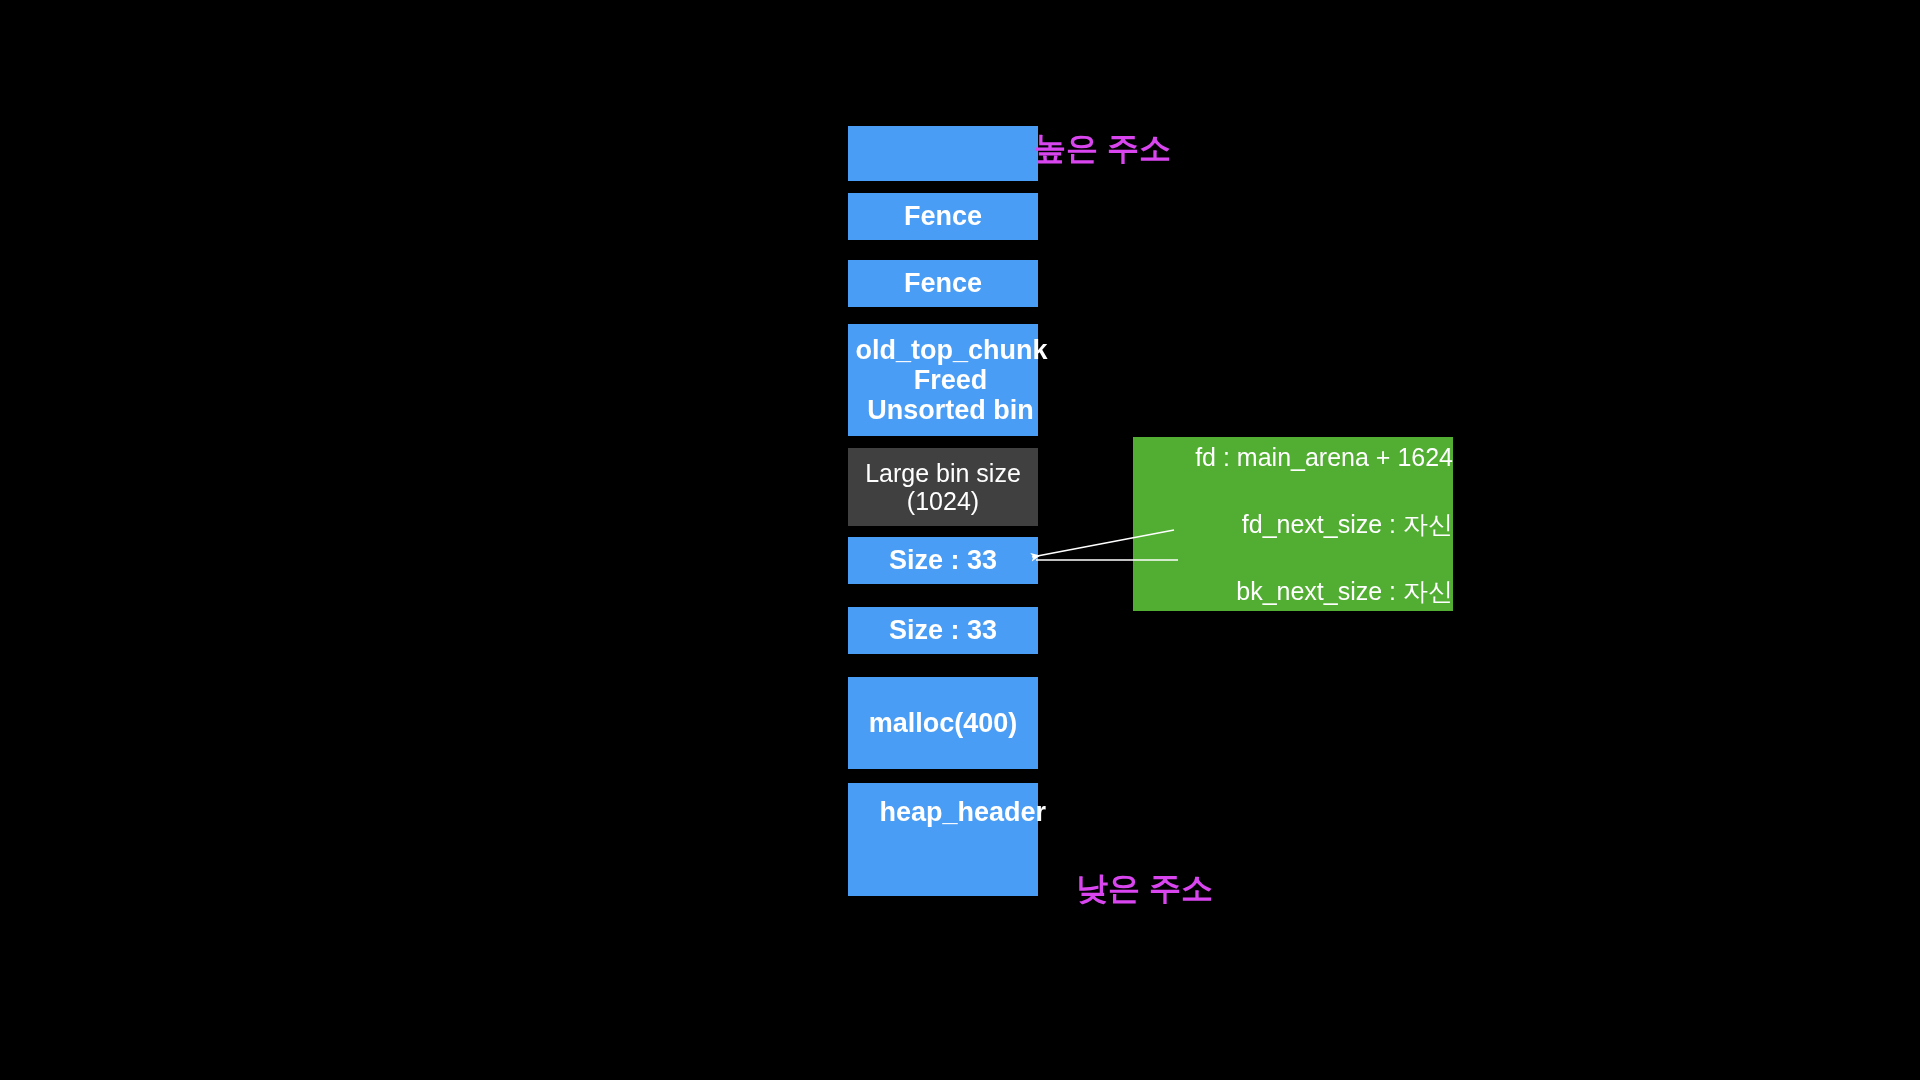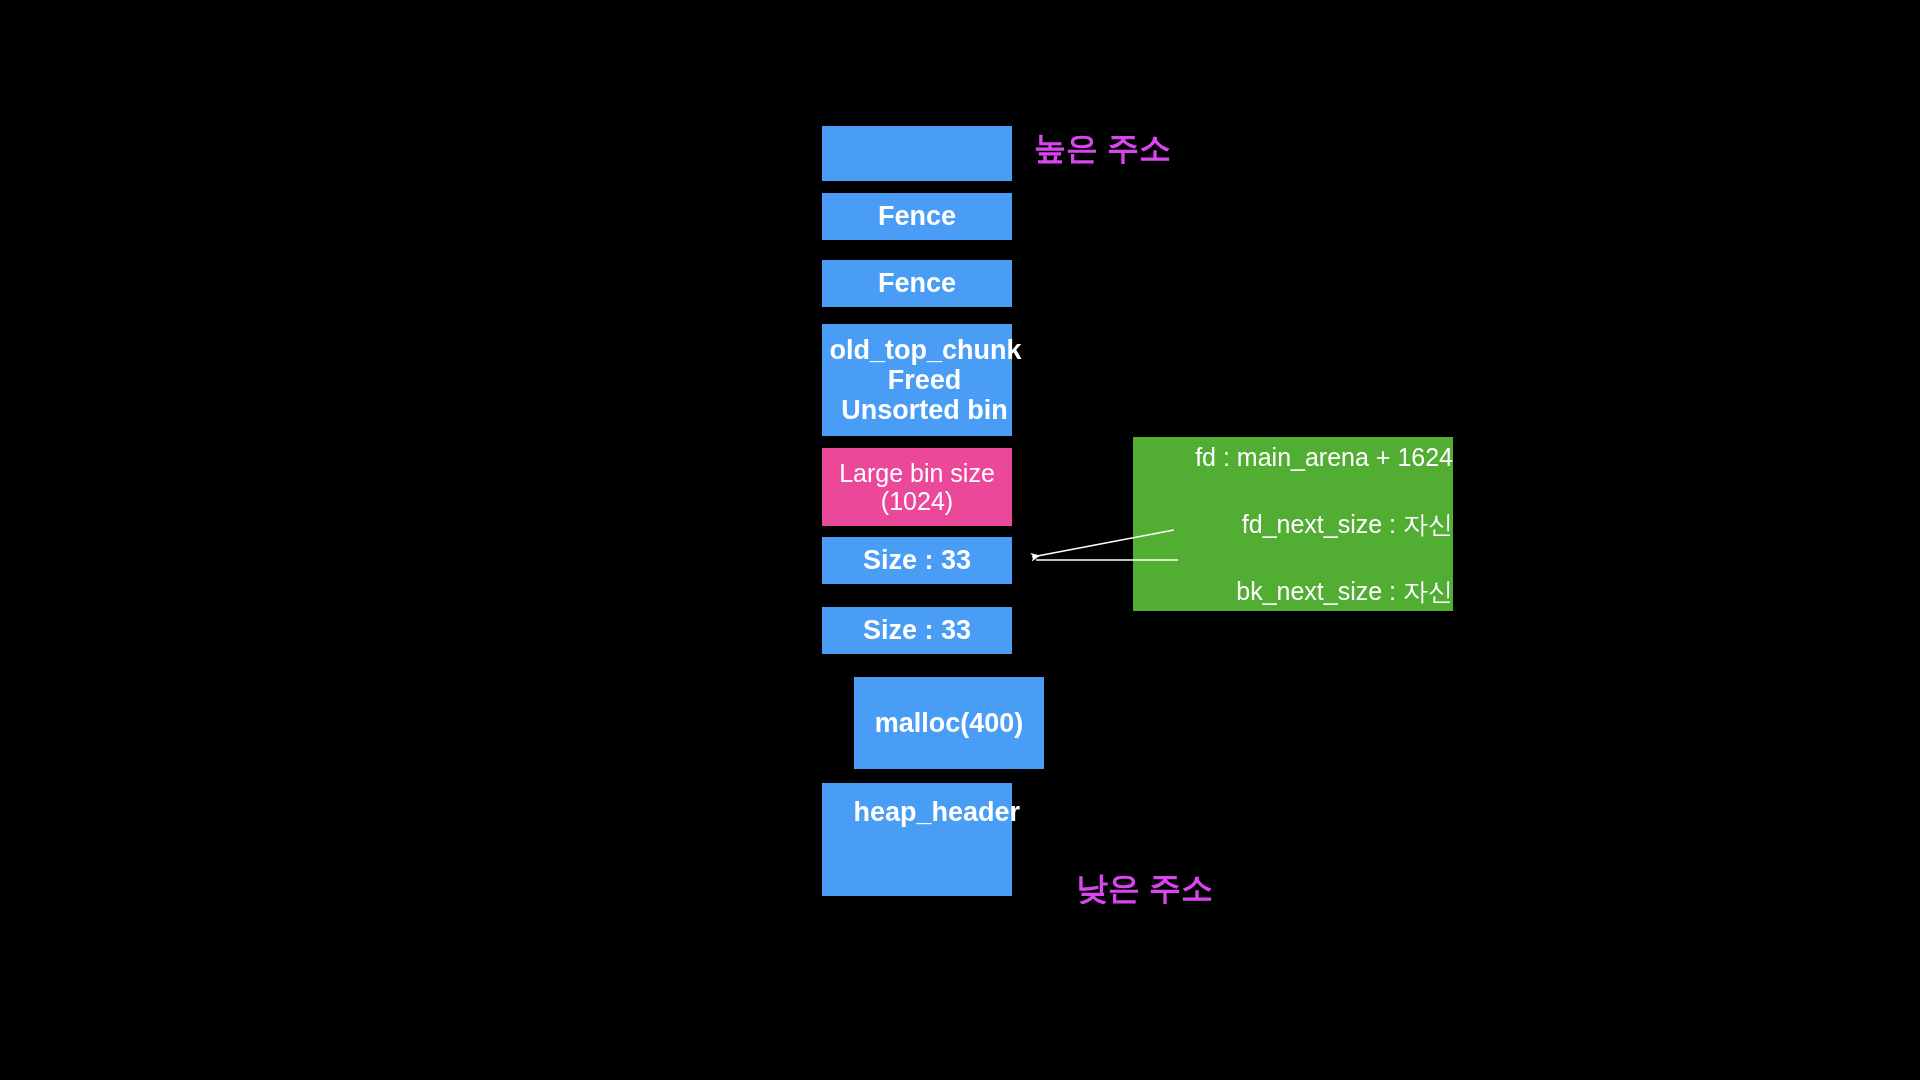--- a/index.html
+++ b/index.html
@@ -21,21 +21,21 @@
     left: 0;
     top: 0;
     width: 1920px;
     height: 1080px;
     background: #000000;
   }
 
   
   #heap-column {
     position: absolute;
-    left: 822px;
+    left: 848px;
     top: 126px;
     width: 190px;
     height: 770px;
   }
 
   .heap-block {
     position: absolute;
     left: 0;
     width: 190px;
     box-sizing: border-box;
@@ -45,21 +45,21 @@
     justify-content: center;
     color: #ffffff;
     font-weight: bold;
     font-size: 27px;
     line-height: 1.12;
     text-align: center;
     white-space: nowrap;
   }
 
   .heap-block.blue   { background: #4a9df5; }
-  .heap-block.green  { background: #ec4899; font-weight: normal; }
+  .heap-block.green  { background: #404040; font-weight: normal; }
 
   .heap-block .blk-line {
     display: block;
     width: 100%;
     text-align: center;
   }
 
   
   .heap-block.overflow .blk-line {
     overflow: visible;
@@ -142,21 +142,21 @@
     </div>
 
     <div class="heap-block blue" style="top:411px; height:47px;">
       <span class="blk-line">Size : 33</span>
     </div>
 
     <div class="heap-block blue" style="top:481px; height:47px;">
       <span class="blk-line">Size : 33</span>
     </div>
 
-    <div class="heap-block blue" style="top:551px; height:92px;margin-left:32px;">
+    <div class="heap-block blue" style="top:551px; height:92px;">
       <span class="blk-line">malloc(400)</span>
     </div>
 
     <div class="heap-block blue overflow" style="top:657px; height:58px;padding-left:24px;">
       <span class="blk-line">heap_header</span>
     </div>
 
     <div class="heap-block blue" style="top:715px; height:55px;"></div>
   </div>
 

